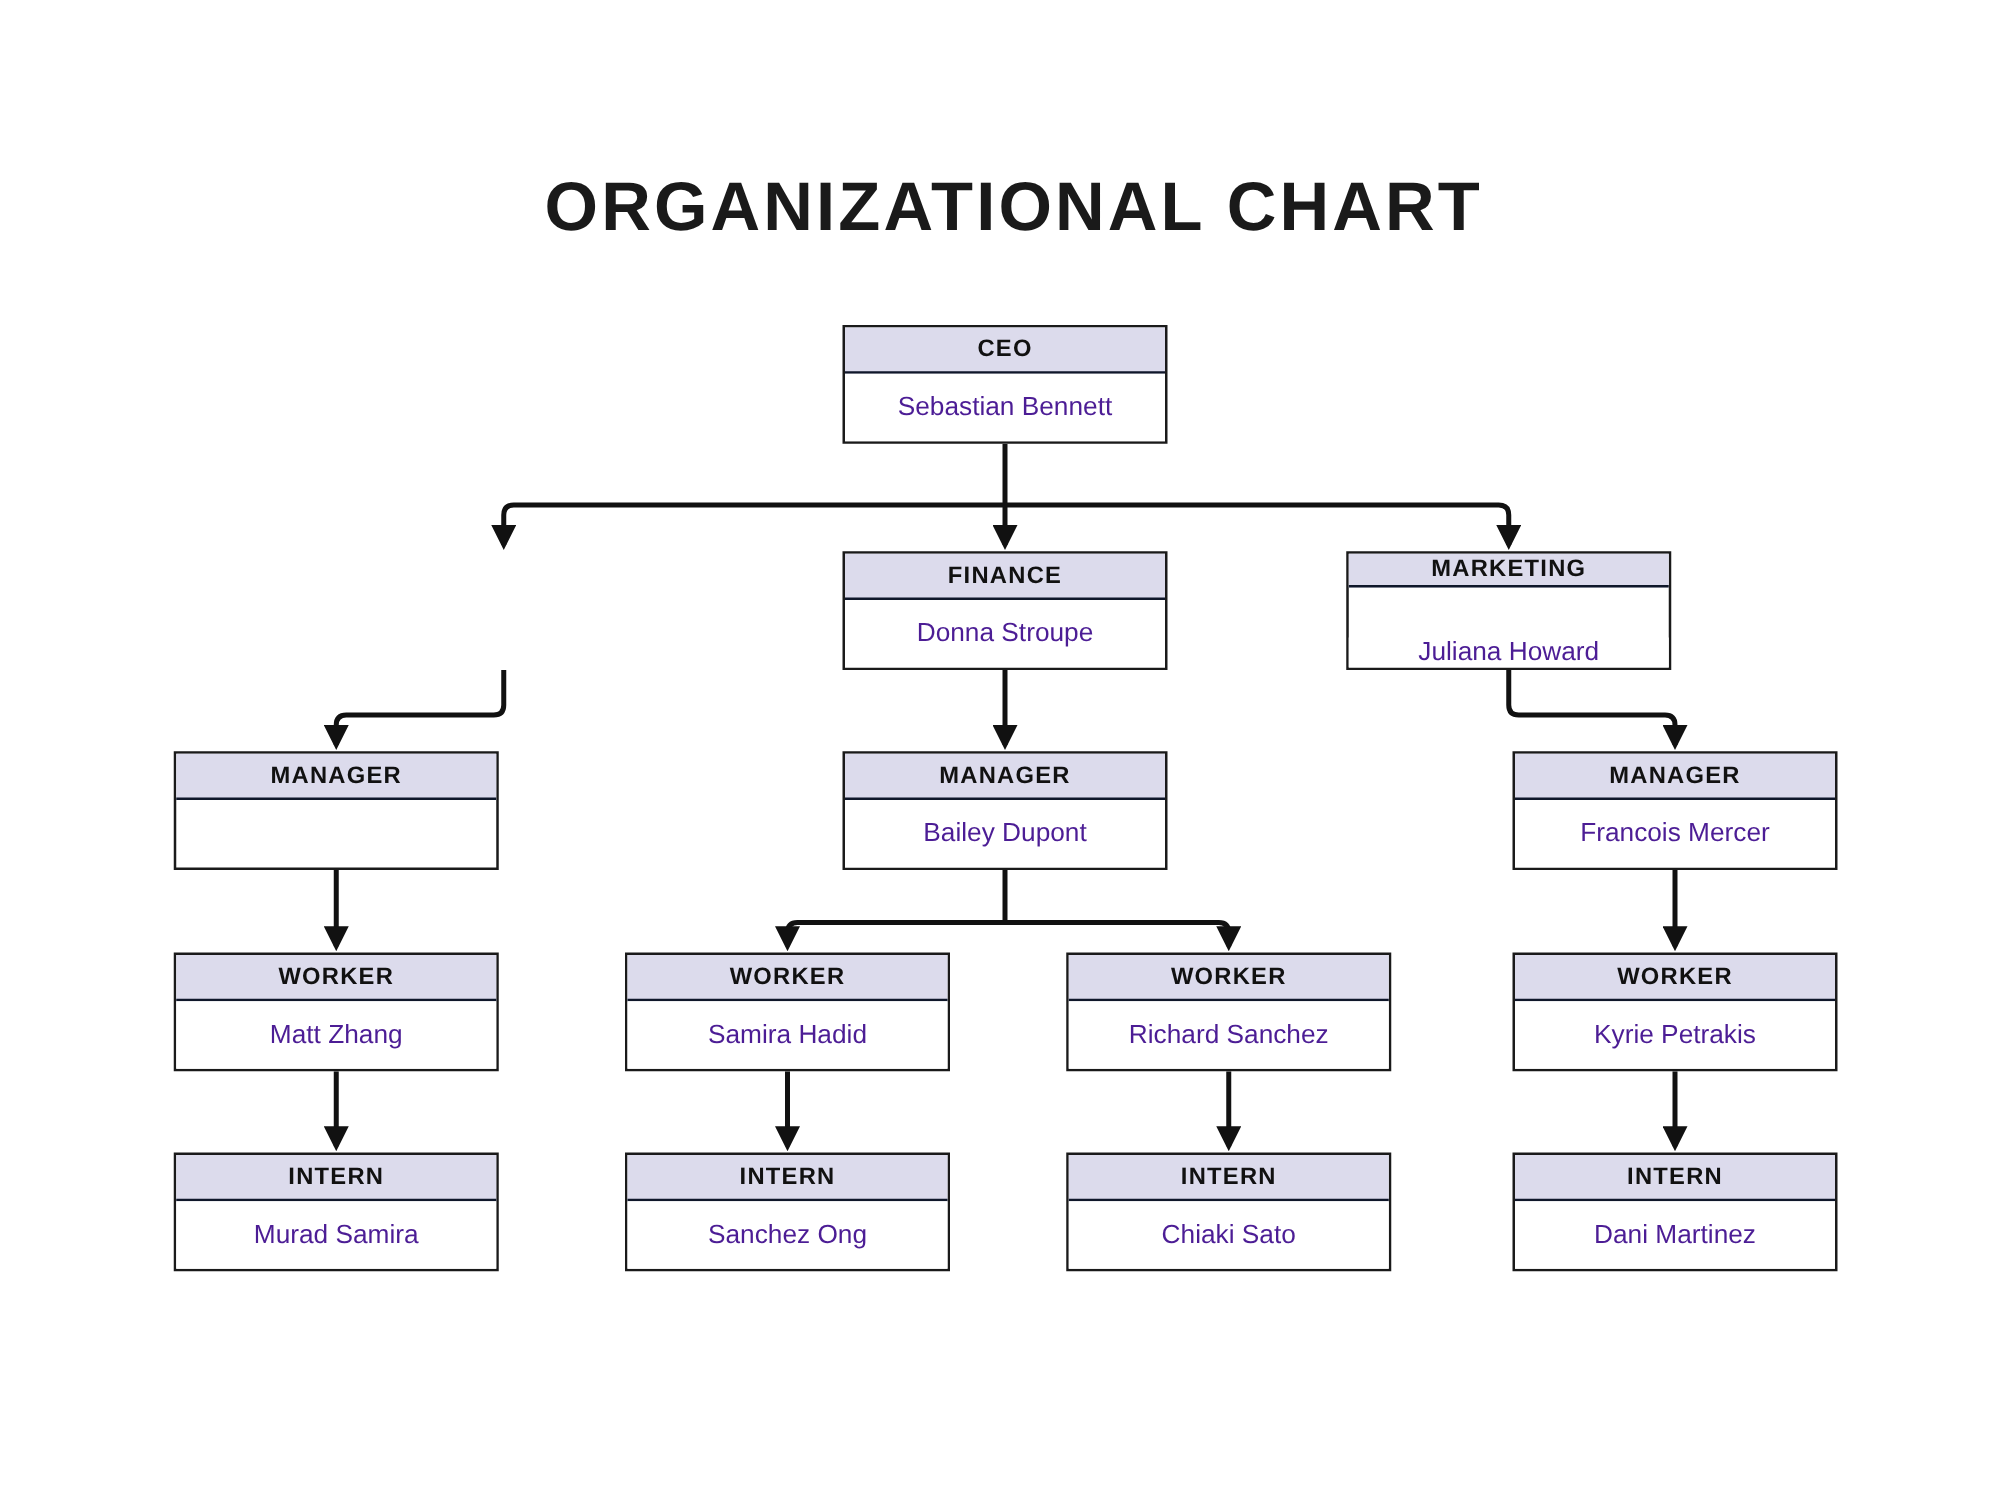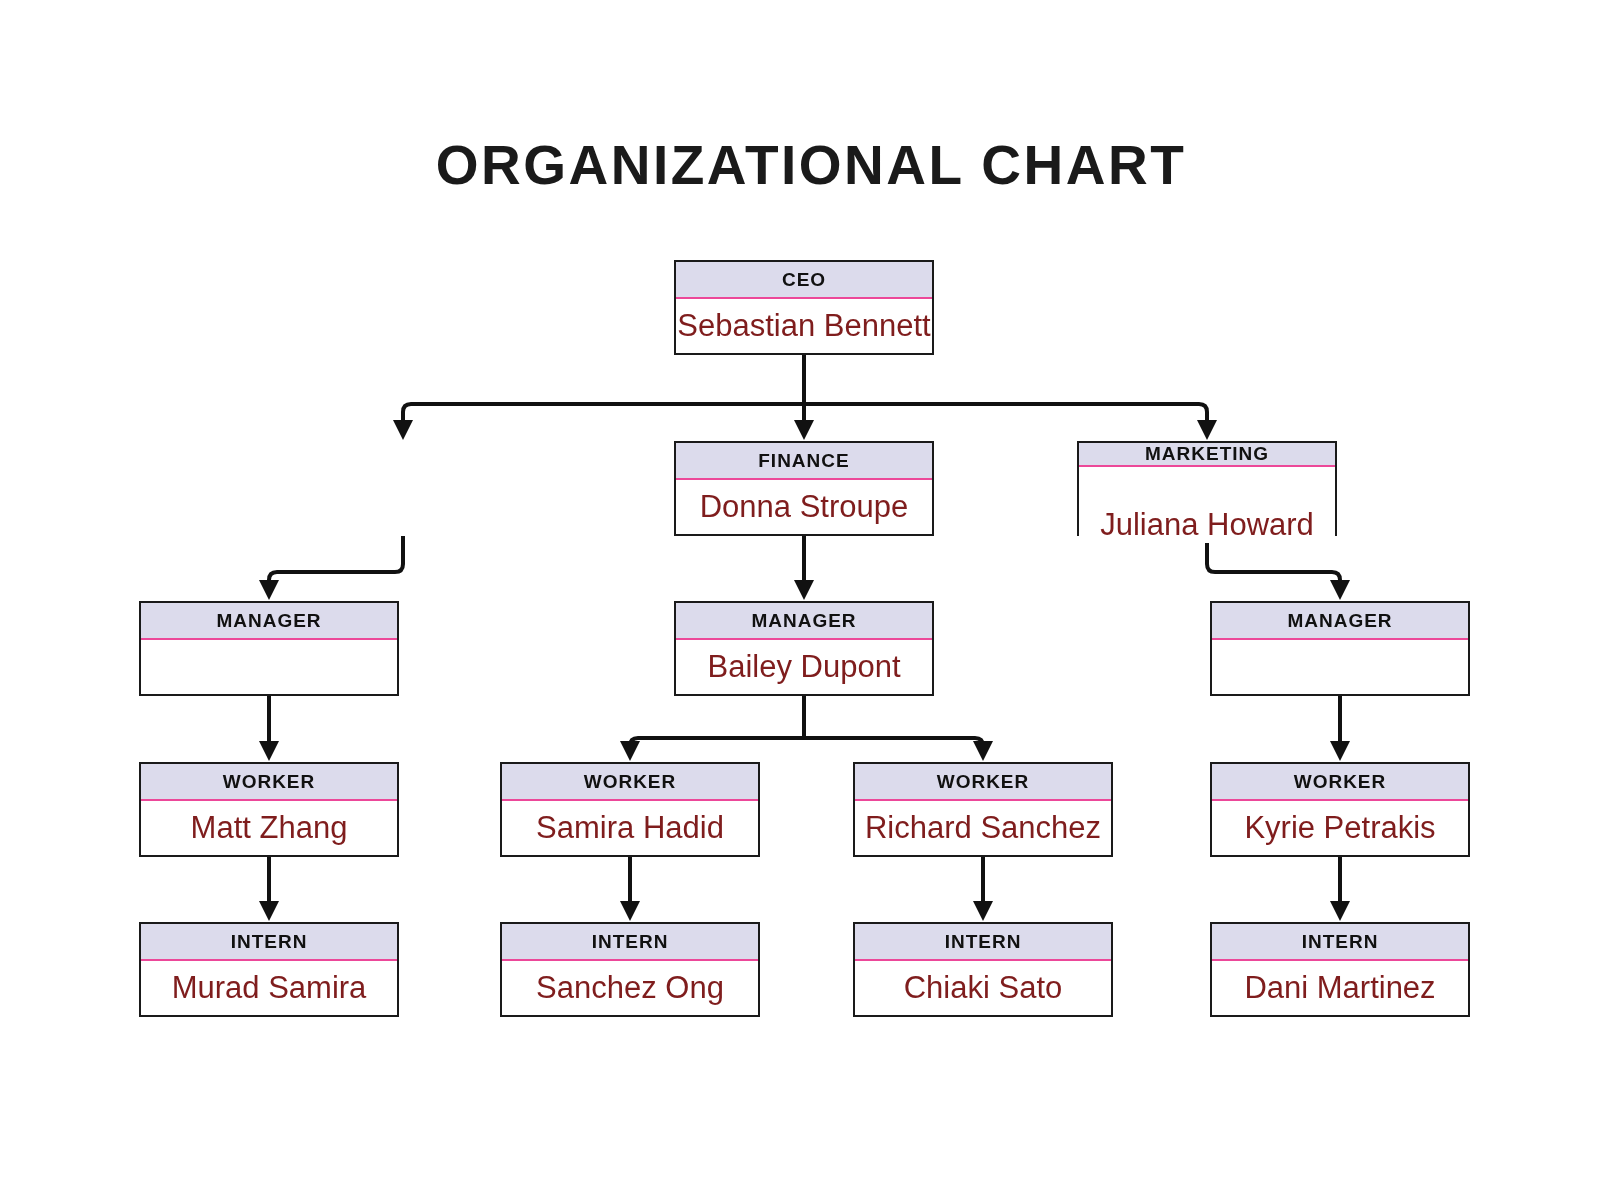--- a/index.html
+++ b/index.html
@@ -41,38 +41,38 @@
     height: 95px;
     box-sizing: border-box;
     border: 2px solid #1a1a1a;
     background: #ffffff;
     display: flex;
     flex-direction: column;
   }
   .node-role {
     box-sizing: border-box;
     height: 37px;
-    border-bottom: 2px solid #ec4899;
+    border-bottom: 2px solid #0f172a;
     background: #dcdbec;
     display: flex;
     align-items: center;
     justify-content: center;
     font-size: 19px;
     font-weight: 700;
     letter-spacing: 1px;
     color: #111111;
   }
   .node-name {
     flex: 1;
     display: flex;
     align-items: center;
     justify-content: center;
-    font-size: 31px;
+    font-size: 21px;
     font-weight: 400;
-    color: #7f1d1d;
+    color: #4c1d95;
     background: #ffffff;
   }
 </style>
 </head>
 <body>
 
 <div class="canvas">
 
   <div class="chart-title">ORGANIZATIONAL CHART</div>
 
@@ -121,20 +121,21 @@
 
   <div class="node" style="left:118px; top:601px;">
     <div class="node-role">MANAGER</div>
   </div>
   <div class="node" style="left:653px; top:601px;">
     <div class="node-role">MANAGER</div>
     <div class="node-name">Bailey Dupont</div>
   </div>
   <div class="node" style="left:1189px; top:601px;">
     <div class="node-role">MANAGER</div>
+    <div class="node-name">Francois Mercer</div>
   </div>
 
   <div class="node" style="left:118px; top:762px;">
     <div class="node-role">WORKER</div>
     <div class="node-name">Matt Zhang</div>
   </div>
   <div class="node" style="left:479px; top:762px;">
     <div class="node-role">WORKER</div>
     <div class="node-name">Samira Hadid</div>
   </div>

